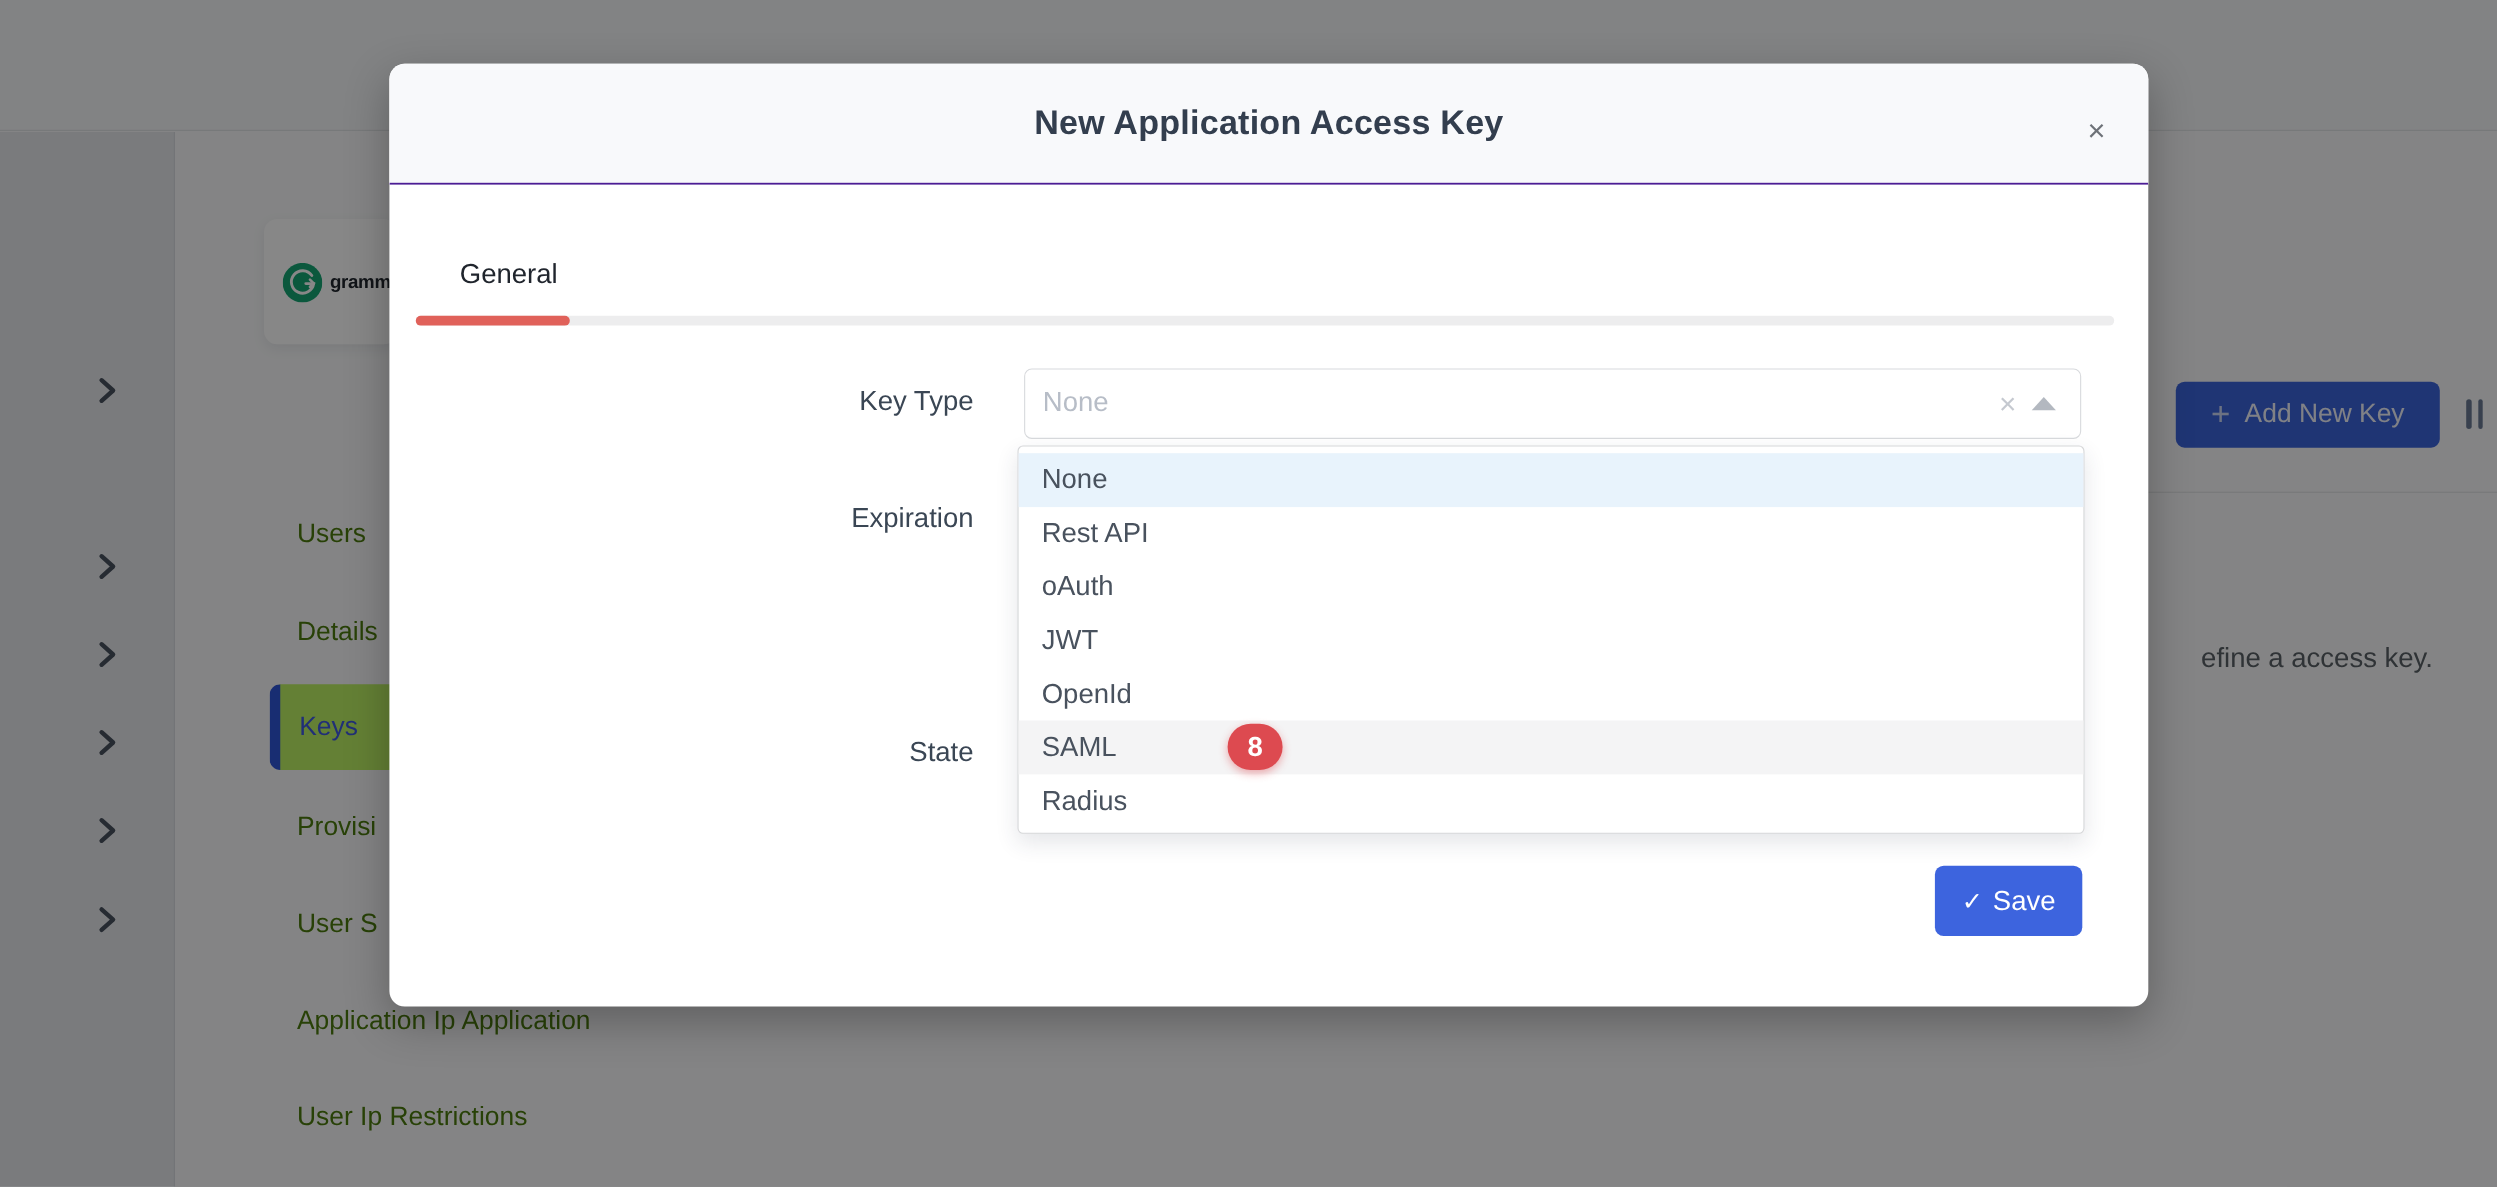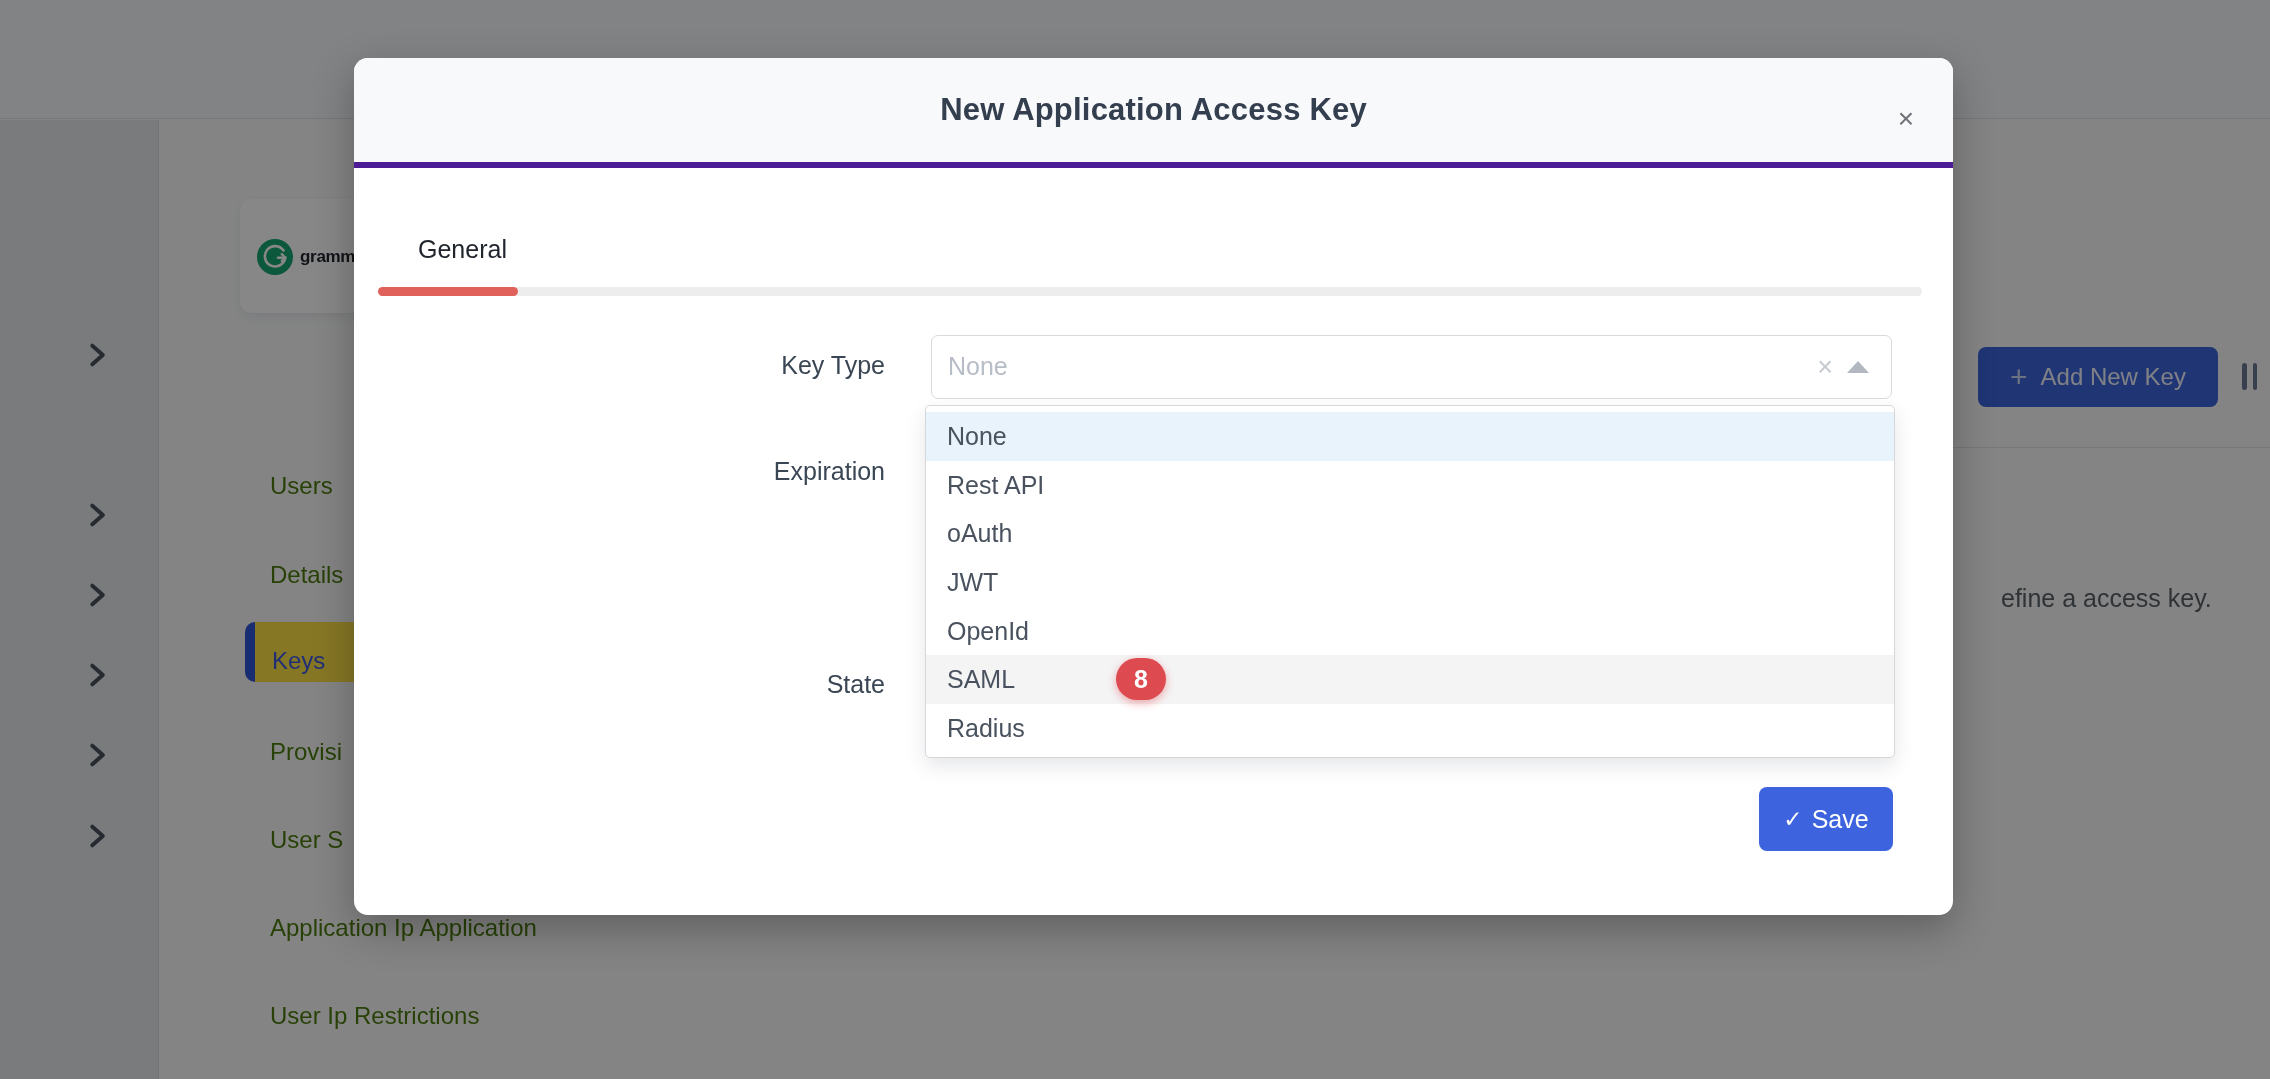--- a/index.html
+++ b/index.html
@@ -13,43 +13,43 @@
              border-right:1px solid #d7dade;box-sizing:border-box;}
   .rail-btn{position:absolute;left:82px;width:30px;height:28px;background:none;border:none;
             padding:0;cursor:pointer;}
   .app-card{position:absolute;left:240px;top:199px;width:121px;height:114px;background:#ffffff;
             border-radius:12px;box-shadow:0 4px 12px rgba(20,30,50,.08);}
   .g-logo{position:absolute;left:17px;top:40px;width:36px;height:36px;}
   .g-word{position:absolute;left:60px;top:48px;font-size:17px;font-weight:700;color:#21272e;
           letter-spacing:-.3px;}
   .nav-item{position:absolute;left:270px;height:30px;line-height:30px;font-size:24px;
             color:#4d7c0f;cursor:pointer;white-space:nowrap;}
-  .nav-active-box{position:absolute;left:245px;top:622px;width:135px;height:60px;
-                  background:#fde047;border-left:10px solid #2f55d8;border-radius:10px;
+  .nav-active-box{position:absolute;left:245px;top:622px;width:135px;height:78px;
+                  background:#bef264;border-left:10px solid #2f55d8;border-radius:10px;
                   box-sizing:border-box;cursor:pointer;}
   .nav-active-box .nav-label{position:absolute;left:17px;top:24px;font-size:24px;
                   color:#3f5ae0;line-height:30px;}
   .add-key-btn{position:absolute;left:1978px;top:347px;width:240px;height:60px;
                background:#3b64dc;border:none;border-radius:8px;color:rgba(255,255,255,.93);
                font-size:24px;font-family:inherit;display:flex;align-items:center;
                justify-content:center;gap:13px;cursor:pointer;}
   .add-key-btn .plus{font-size:30px;font-weight:300;color:rgba(255,255,255,.75);line-height:1;}
   .vbars{position:absolute;left:2242px;top:363px;width:16px;height:27px;display:flex;gap:6px;
          cursor:pointer;}
   .vbars i{display:block;width:4.5px;height:100%;background:#6b7a94;border-radius:3px;}
   .content-divider{position:absolute;left:1953px;top:447px;width:317px;height:1px;background:#dfe1e4;}
   .partial-text{position:absolute;left:1960px;top:584px;font-size:25px;color:#5a6066;
                 white-space:nowrap;margin-left:41px;}
 
   
   .backdrop{position:absolute;inset:0;background:rgba(0,0,0,.47);z-index:50;}
   .modal{position:absolute;left:354px;top:58px;width:1599px;height:857px;background:#ffffff;
          border-radius:14px;z-index:100;box-shadow:0 14px 40px rgba(0,0,0,.28);}
   .modal-header{position:absolute;left:0;top:0;right:0;height:110px;background:#f8f9fb;
-                border-bottom:6px solid #4c1d95;border-radius:14px 14px 0 0;
+                border-bottom:2px solid #4c1d95;border-radius:14px 14px 0 0;
                 display:flex;align-items:center;justify-content:center;box-sizing:border-box;}
   .modal-title{font-size:31px;font-weight:700;color:#333e4e;letter-spacing:.2px;}
   .modal-close{position:absolute;right:32px;top:46px;width:30px;height:30px;background:none;
                border:none;font-size:28px;line-height:26px;color:#6e7278;cursor:pointer;
                padding:0;font-family:inherit;}
   .tab{position:absolute;left:64px;top:176px;height:30px;line-height:30px;font-size:25px;
        color:#20252d;cursor:pointer;}
   .tab-track{position:absolute;left:24px;top:229px;width:1544px;height:9px;background:#ededee;
              border-radius:5px;}
   .tab-track-fill{position:absolute;left:0;top:0;width:140px;height:9px;background:#e0615a;

